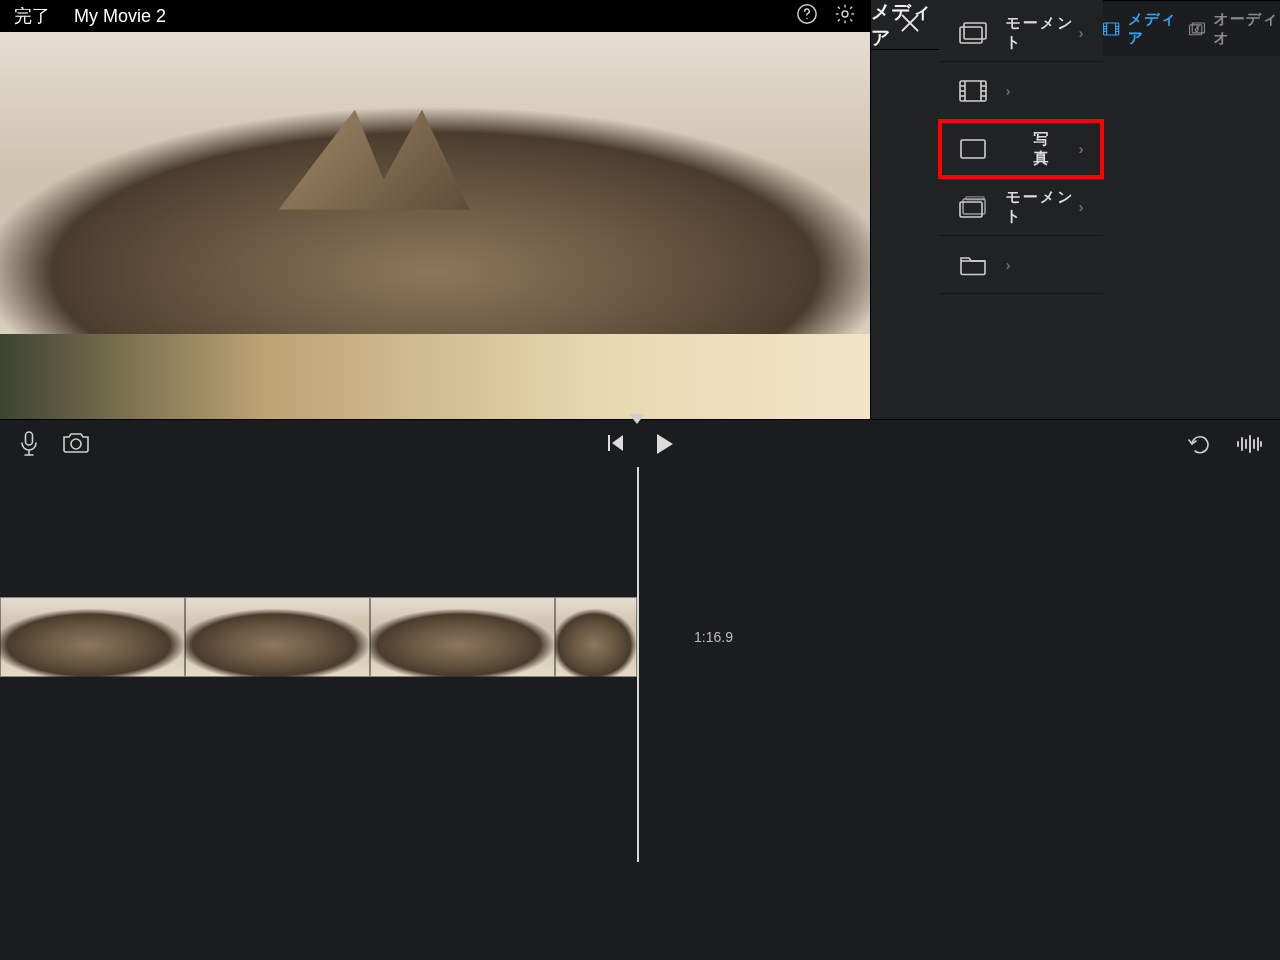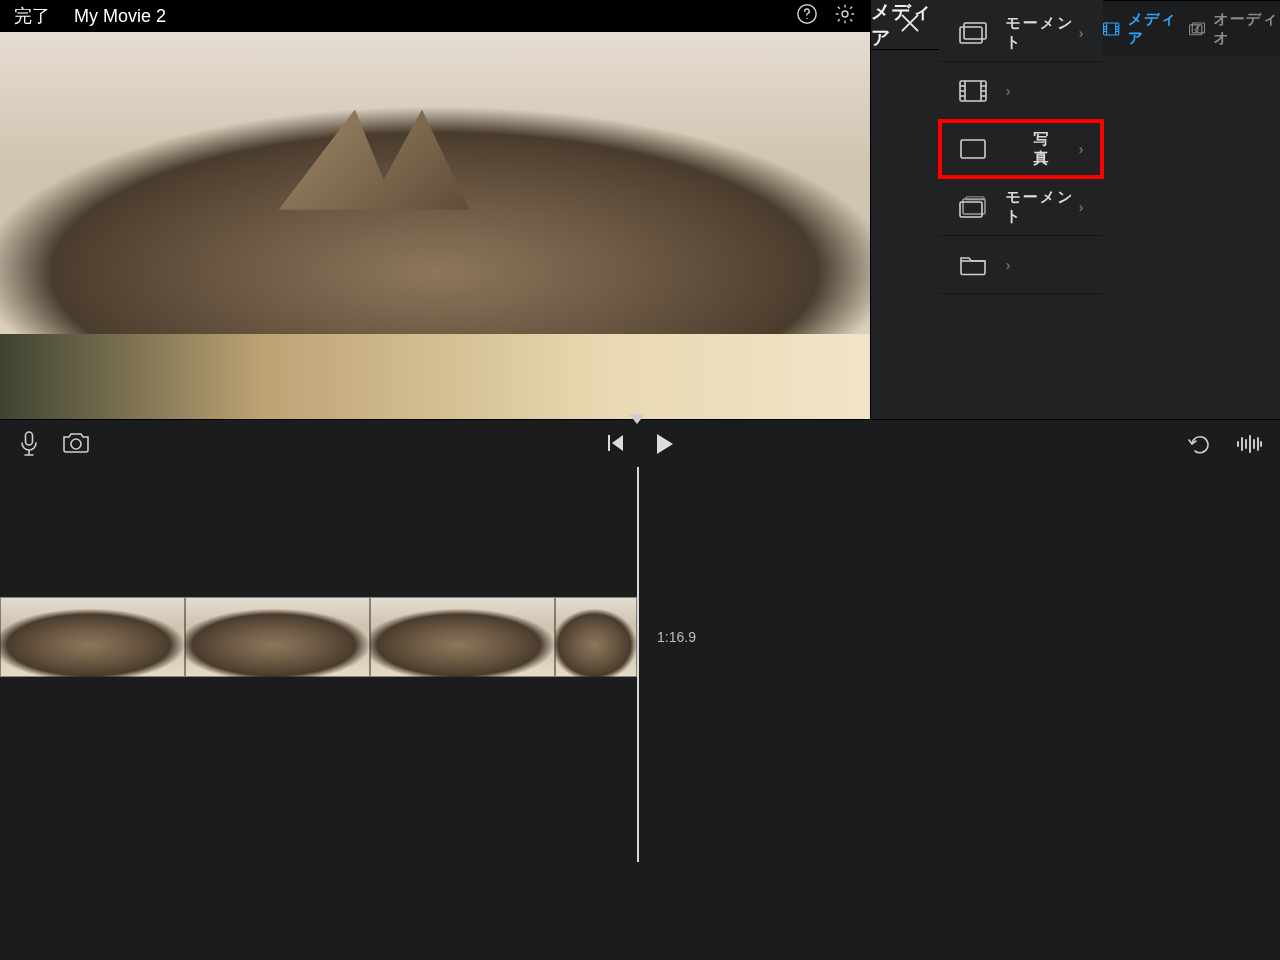--- a/index.html
+++ b/index.html
@@ -94,21 +94,21 @@
     height:100%; flex:0 0 auto;
     background:
       radial-gradient(ellipse 55% 48% at 48% 60%, #8d765c 0%, #6e5b45 42%, #4a3c2d 80%, transparent 95%),
       linear-gradient(180deg,#e6ddd2 0%, #d0c4b0 35%, #cfc5b3 60%, #e7dcc7 100%);
     box-shadow: inset 0 0 0 1px rgba(0,0,0,0.4);
   }
   .playhead-line {
     position:absolute; left:637px; top:0; bottom:0; width:1.5px; background:#d8d8d8;
   }
   .time-label {
-    position:absolute; left:657px; top:162px; font-size:14px; color:#bdbdbd;
+    position:absolute; left:694px; top:162px; font-size:14px; color:#bdbdbd;
   }
 </style>
 </head>
 <body>
 
 <div class="top">
 
   <div class="preview-area">
     <div class="titlebar">
       <div class="left">

